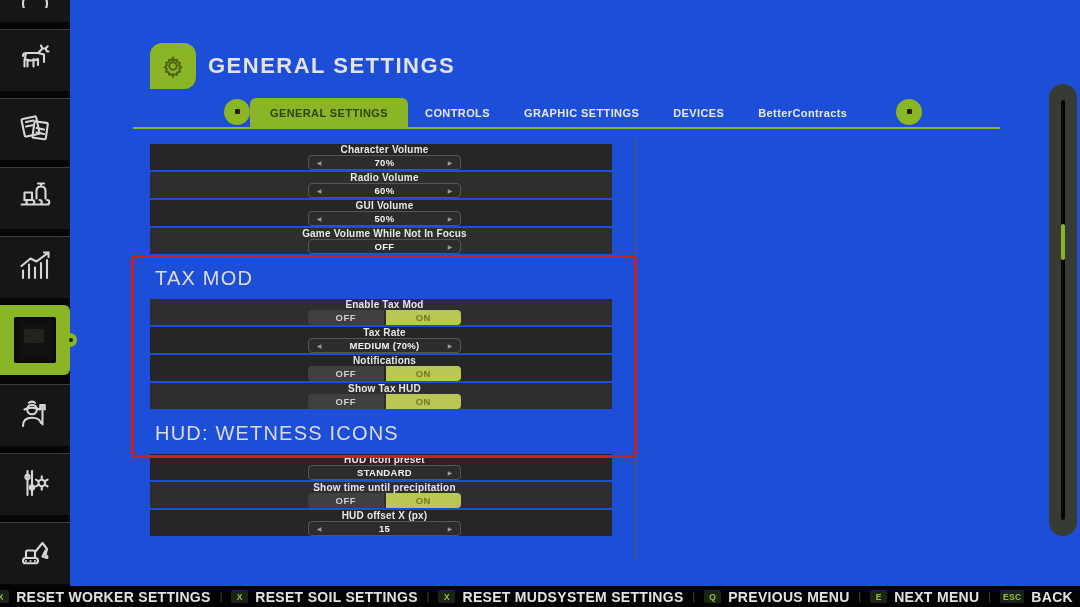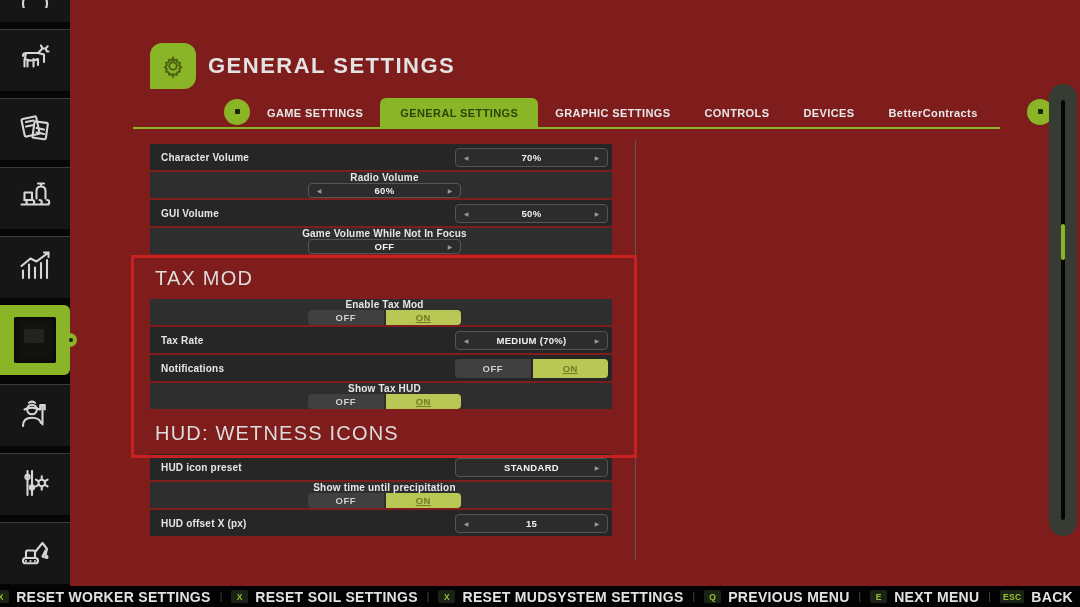--- a/index.html
+++ b/index.html
@@ -1,18 +1,18 @@
 <!DOCTYPE html>
 <html><head>
 <meta charset="utf-8">
 <style>
   * { margin:0; padding:0; box-sizing:border-box; }
   html,body { width:1080px; height:607px; overflow:hidden; background:#272727;
     font-family:"Liberation Sans", sans-serif; }
-  .screen { position:relative; width:1080px; height:607px; background:#7f1d1d; }
+  .screen { position:relative; width:1080px; height:607px; background:#1d4ed8; }
 
   
   .sidebar { position:absolute; left:0; top:0; width:70px; height:586px; background:#060606; }
   .tile { position:absolute; left:0; width:70px; height:62px; background:#161616;
     border-top:1px solid #3c3c3c; display:flex; align-items:center; justify-content:center; }
   .tile svg { width:36px; height:36px; stroke:#d6d6d6; fill:none; stroke-width:1.4;
     stroke-linecap:round; stroke-linejoin:round; }
   .tile.active { background:#8ab526; height:70px; border-top:none; border-radius:0 6px 6px 0; }
   .tile.active::after { content:""; position:absolute; right:-7px; top:28px; width:14px; height:14px;
     background:#8ab526; border-radius:50%; }
@@ -42,38 +42,38 @@
     background:#1c2405; border-radius:1px; }
   .tab { color:#e8e8e8; font-size:11px; font-weight:bold; letter-spacing:0.4px; padding:9px 17px 8px;
     white-space:nowrap; }
   .tab.active { background:#8ab526; color:#2f4309; border-radius:6px 6px 0 0; padding:9px 20px 8px; }
 
   
   .content { position:absolute; left:150px; top:144px; width:462px; }
   .row { height:26px; margin-bottom:2px; display:flex; align-items:center; justify-content:space-between;
     padding:0 4px 0 11px; }
   .row.light { background:#2e2e2e;flex-direction:column; }
-  .row.dark  { background:#262626; }
+  .row.dark  { background:#262626;flex-direction:column; }
   .row-label { color:#e6e6e6; font-size:10px; font-weight:bold; letter-spacing:0.2px; }
   .section-title { color:#dcdcdc; font-size:20px; font-weight:500; letter-spacing:1.2px;
     margin:13px 0 9px 5px; }
 
   .selector { width:153px; height:19px; background:#2c2c2c; border:1px solid #565656; border-radius:4px;
     display:flex; align-items:center; justify-content:space-between; padding:0 6px; }
   .sel-value { color:#f2f2f2; font-size:9.5px; font-weight:bold; letter-spacing:0.3px; flex:1; text-align:center; }
   .arr { color:#9a9a9a; font-size:6px; width:8px; text-align:center; }
   .selector.no-left .arr.left { visibility:hidden; }
 
   .toggle { width:153px; height:19px; display:flex; }
   .t-off { flex:1; background:#404040; color:#cfcfcf; border-radius:4px 0 0 4px;
     font-size:9.5px; font-weight:bold; display:flex; align-items:center; justify-content:center;
     letter-spacing:0.5px; margin-right:2px; }
   .t-on { flex:1; background:#b9c754; color:#6d7b24; border-radius:0 4px 4px 0;
     font-size:9.5px; font-weight:bold; display:flex; align-items:center; justify-content:center;
-    letter-spacing:0.5px;text-decoration:underline; }
+    letter-spacing:0.5px; }
 
   
   .vline { position:absolute; left:635px; top:140px; width:1px; height:420px; background:#565a55; }
   .red-box { position:absolute; left:131px; top:255px; width:506px; height:203px;
     border:3px solid #c62222; z-index:5; pointer-events:none; }
 
   
   .scrollbar { position:absolute; left:1049px; top:84px; width:28px; height:452px;
     background:#363c33; border-radius:14px; }
   .scroll-track { position:absolute; left:12px; top:16px; width:4px; height:420px; background:#050505;
@@ -175,24 +175,23 @@
       <svg viewBox="0 0 24 24">
           <circle cx="12" cy="12" r="3"></circle>
           <path d="M12 5.5 L13 7.5 L15 7 L15.5 9 L17.5 9.5 L17 11.5 L18.5 13 L17 14.5 L17.5 16.5 L15.5 17 L15 19 L13 18.5 L12 20.5 L11 18.5 L9 19 L8.5 17 L6.5 16.5 L7 14.5 L5.5 13 L7 11.5 L6.5 9.5 L8.5 9 L9 7 L11 7.5 Z"></path>
         </svg>
     </div>
     <div class="page-title">GENERAL SETTINGS</div>
   </div>
 
   <nav class="tabbar">
     <div class="circle-btn left"></div>
-    <div class="tab">GAME SETTINGS</div>
     <div class="tab active">GENERAL SETTINGS</div>
+    <div class="tab">CONTROLS</div>
     <div class="tab">GRAPHIC SETTINGS</div>
-    <div class="tab">CONTROLS</div>
     <div class="tab">DEVICES</div>
     <div class="tab">BetterContracts</div>
     <div class="circle-btn right"></div>
   </nav>
   <div class="tab-underline"></div>
 
   <div class="content">
 
     <div class="row dark">
       <span class="row-label">Character Volume</span>

